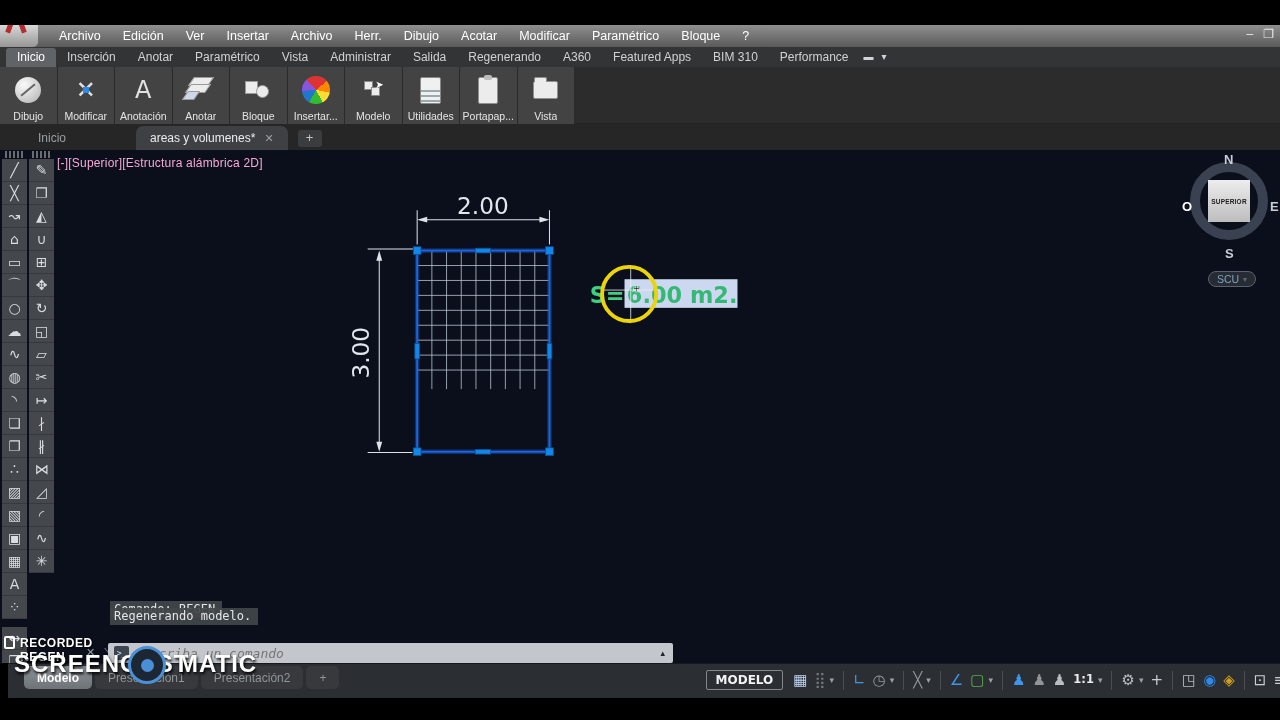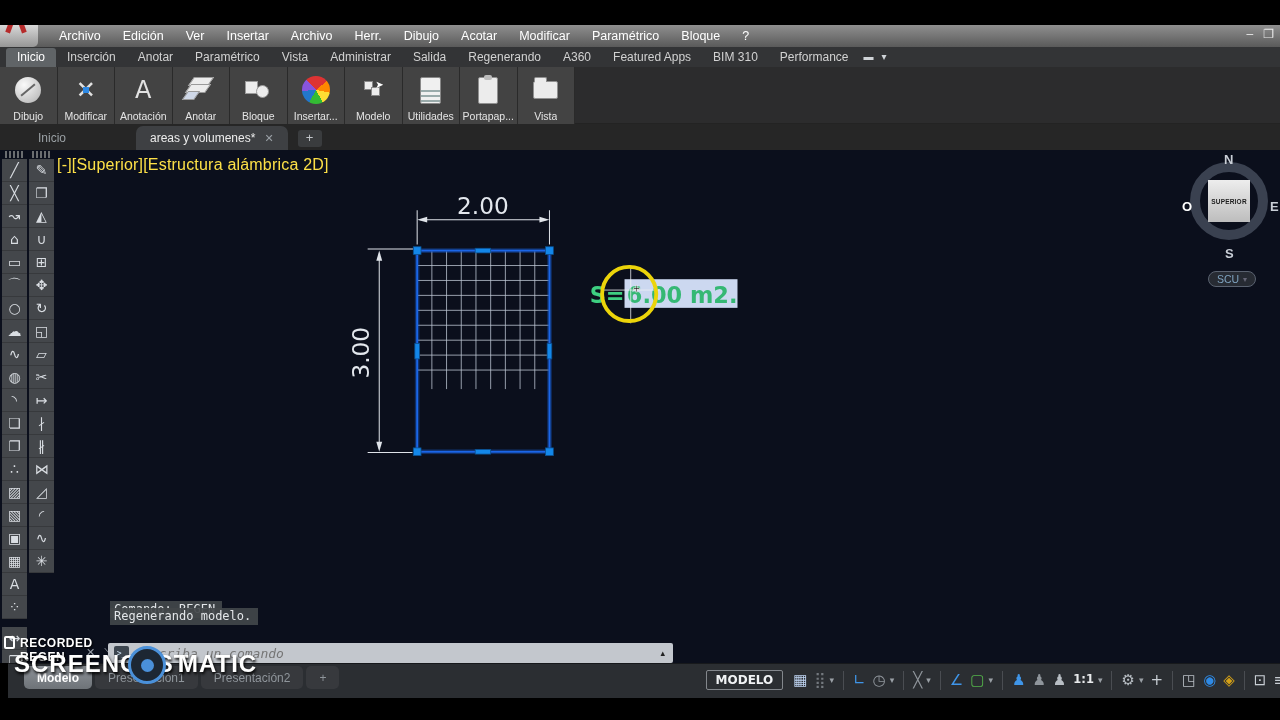--- a/index.html
+++ b/index.html
@@ -65,21 +65,21 @@
   .ftab-new{width:24px;height:17px;margin:0 0 3px 10px;background:#3a3c3e;border-radius:3px;
     color:#c2c6ca;font-size:13px;text-align:center;line-height:16px}
 
   
   .workspace{left:0;top:150px;width:1280px;height:513px;background:#0b0f1c;overflow:hidden}
   .tcol{position:absolute;width:25px;display:flex;flex-direction:column}
   .tcol .grip{height:7px;background:repeating-linear-gradient(90deg,#6a6d70 0 2px,transparent 2px 4px);margin:1px 3px}
   .tool{height:23px;background:#44474b;border-bottom:1px solid #37393c;color:#d9dde2;
     font-size:14px;display:flex;align-items:center;justify-content:center;font-family:"DejaVu Sans",sans-serif}
   .tool.tdiv{height:8px;background:transparent;border:none}
-  .vplabel{left:57px;top:6px;color:#fde047;font-size:16px;letter-spacing:.2px}
+  .vplabel{left:57px;top:6px;color:#f9a8d4;font-size:12px;letter-spacing:.2px}
 
   svg text{font-family:"DejaVu Sans",sans-serif}
 
   
   .viewcube{left:1186px;top:8px;width:94px;height:125px}
   .vc-ring{position:absolute;left:4px;top:4px;width:78px;height:78px;border-radius:50%;border:10px solid #3a4150}
   .vc-face{position:absolute;left:22px;top:22px;width:42px;height:42px;
     background:linear-gradient(#ededed,#bdbdbd);display:flex;align-items:center;justify-content:center}
   .vc-face span{font-size:6.5px;font-weight:bold;color:#1c1c1c;letter-spacing:.2px}
   .vc-l{position:absolute;color:#c9ced6;font-size:13px;font-weight:bold}

